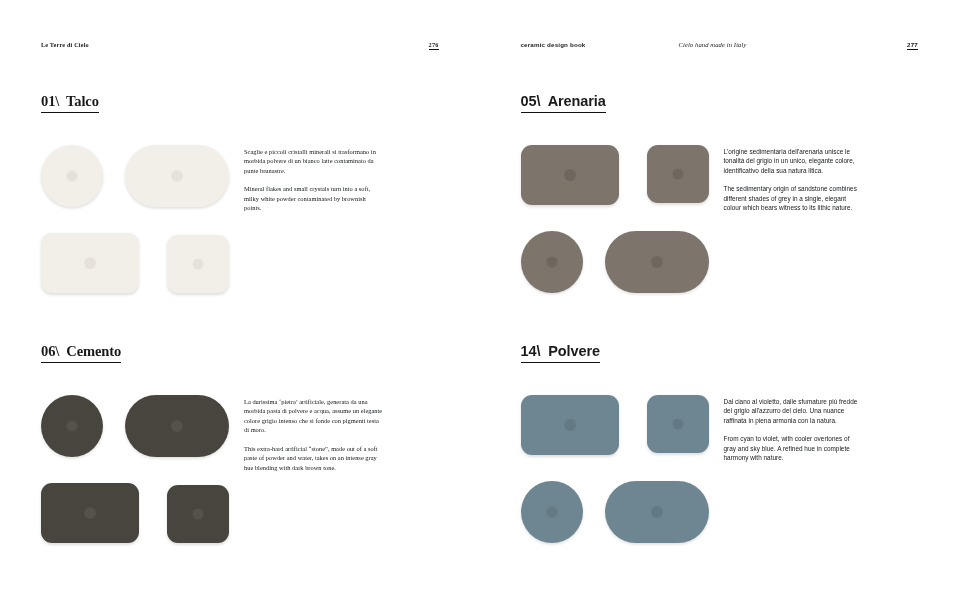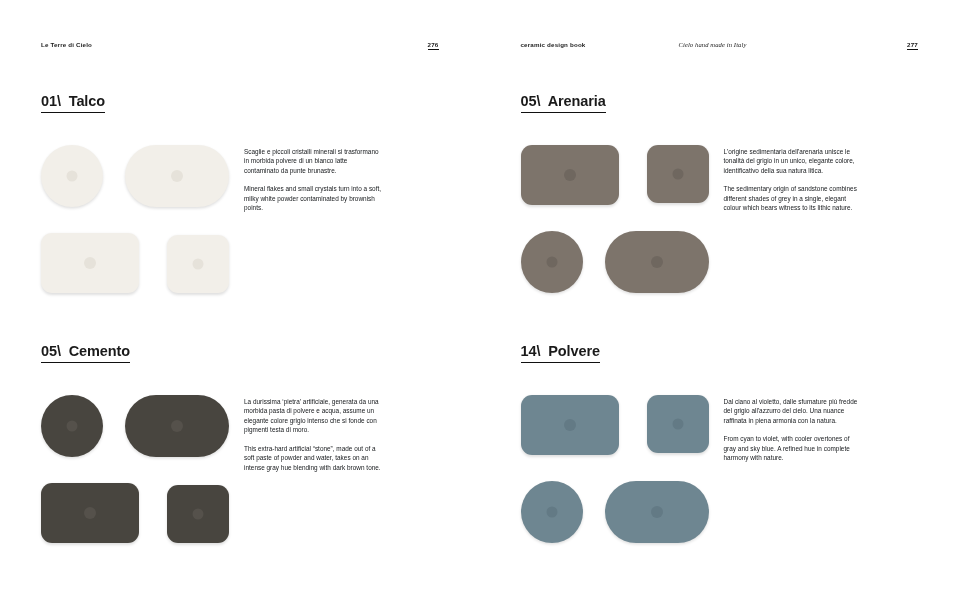--- a/index.html
+++ b/index.html
@@ -21,21 +21,21 @@
     height: 610px;
     display: flex;
   }
 
   .page {
     position: relative;
     width: 479.5px;
     height: 610px;
     box-sizing: border-box;
   }
-  .page-left  { padding: 8px 0 0 0; }
+  .page-left  { padding: 8px 0 0 0; font-family: Liberation Serif, serif; }
   .page-right { padding: 0 0 0 0; }
 
   
   .runhead {
     position: absolute;
     top: 41px;
     left: 41px;
     right: 41px;
     height: 12px;
     display: flex;
@@ -174,21 +174,21 @@
           </div>
         </div>
         <div class="desc">
           <p>Scaglie e piccoli cristalli minerali si trasformano in morbida polvere di un bianco latte contaminato da punte brunastre.</p>
           <p>Mineral flakes and small crystals turn into a soft, milky white powder contaminated by brownish points.</p>
         </div>
       </div>
     </div>
 
     <div class="section sec-row2">
-      <div class="sec-heading">05\  Cemento</div>
+      <div class="sec-heading">06\  Cemento</div>
       <div class="sec-body">
         <div class="basins">
           <div class="basin slot-tl shape-circle" style="background: rgb(72, 69, 63);">
             <span class="drain" style="background: rgb(85, 81, 75);"></span>
           </div>
           <div class="basin slot-tr shape-oval" style="background: rgb(72, 69, 63);">
             <span class="drain" style="background: rgb(85, 81, 75);"></span>
           </div>
           <div class="basin slot-bl shape-rect" style="background: rgb(72, 69, 63);">
             <span class="drain" style="background: rgb(85, 81, 75);"></span>

